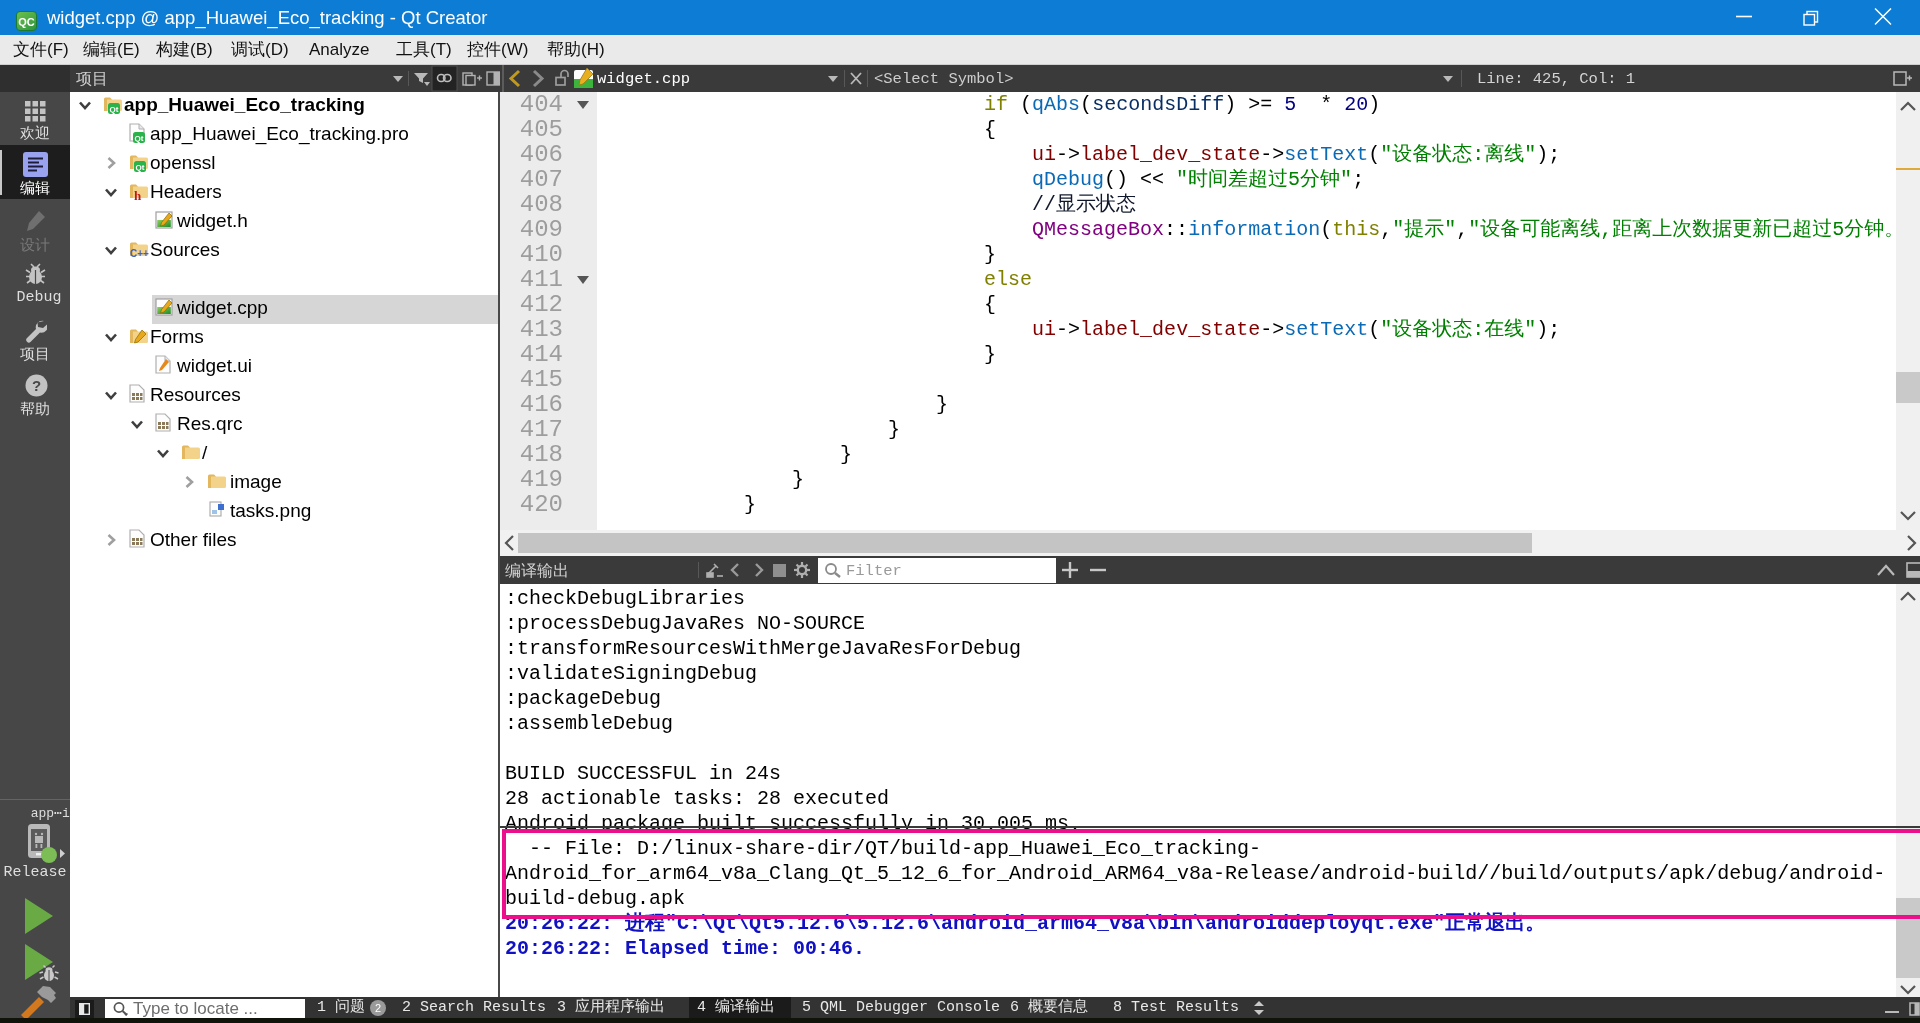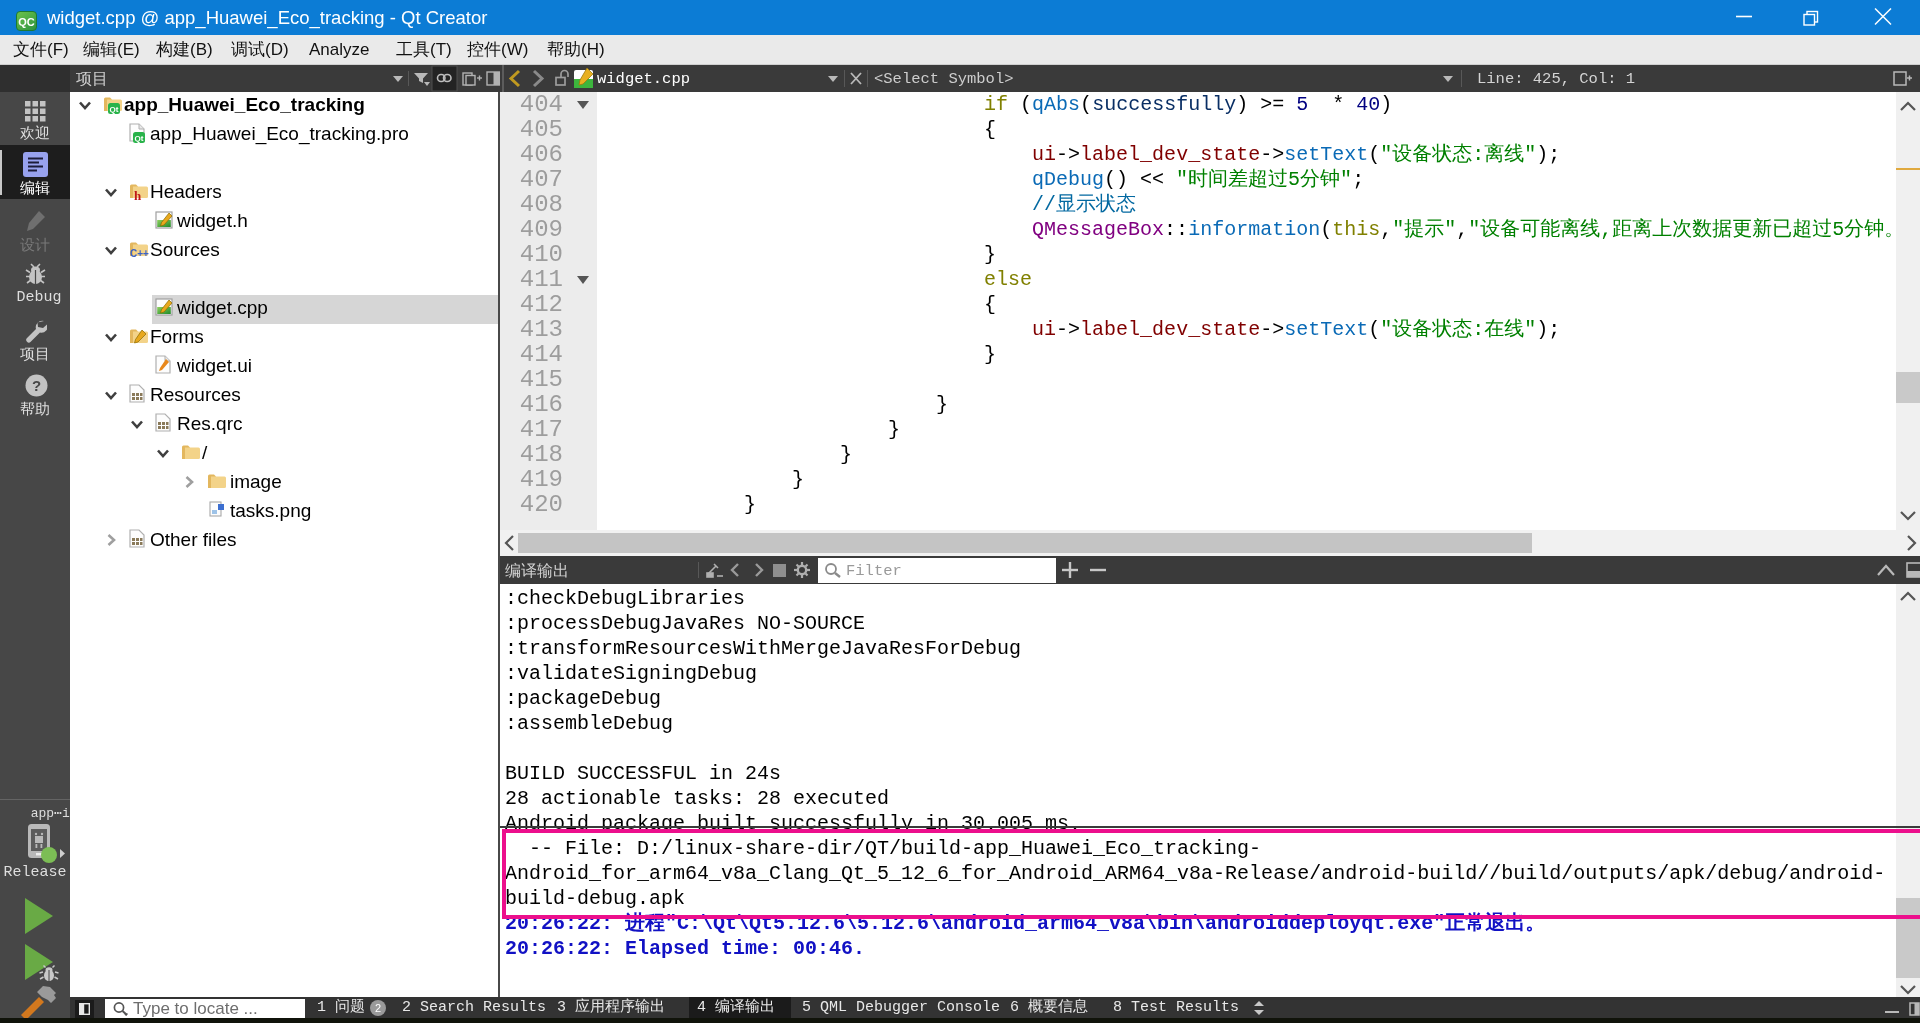--- a/index.html
+++ b/index.html
@@ -34,21 +34,21 @@
 #gutter{left:0px;top:0px;width:97px;height:438px;background:#ececec;}
 #linenos{left:0px;top:0px;width:63px;text-align:right;color:#9d9d9d;
   font-size:24px;line-height:25px;margin:0;font-family:"Liberation Mono",monospace;}
 #code{left:100px;top:0px;font-size:20px;line-height:25px;margin:0;
   font-family:"Liberation Mono",monospace;color:#000;}
 .kw{color:#808000;}
 .fn{color:#0a6ab6;}
 .va{color:#092e64;}
 .nu{color:#000080;}
 .st{color:#008000;}
-.cm{color:#0369a1;}
+.cm{color:#0f172a;}
 .ty{color:#800080;}
 .mb{color:#800000;}
 
 .sctrack{position:absolute;background:#f0f0f0;}
 .scthumb{position:absolute;background:#c9c9c9;}
 
 #outhead{left:500px;top:556px;width:1420px;height:28px;background:#3a3a3a;}
 #output{left:500px;top:584px;width:1396px;height:413px;background:#fff;overflow:hidden;}
 #outpre{left:5px;top:2px;font-size:20px;line-height:25px;margin:0;
   font-family:"Liberation Mono",monospace;color:#000;}
@@ -286,20 +286,32 @@
     <div class="tlabel" style="left:54px;font-weight:bold;">app_Huawei_Eco_tracking</div>
   </div>
   <div class="trow" style="top:27px;">
     <svg style="position:absolute;left:59px;top:4px" width="16" height="19">
         <use href="#page"></use>
       </svg>
     <svg style="position:absolute;left:63px;top:13px" width="12" height="11">
         <use href="#qtbadge"></use>
       </svg>
     <div class="tlabel" style="left:80px;">app_Huawei_Eco_tracking.pro</div>
+  </div>
+  <div class="trow" style="top:56px;">
+    <svg style="position:absolute;left:33px;top:7px" width="16" height="16">
+        <use href="#chevclosed"></use>
+      </svg>
+    <svg style="position:absolute;left:59px;top:5px" width="20" height="18">
+        <use href="#folder"></use>
+      </svg>
+    <svg style="position:absolute;left:64px;top:13px" width="12" height="11">
+        <use href="#qtbadge"></use>
+      </svg>
+    <div class="tlabel" style="left:80px;">openssl</div>
   </div>
   <div class="trow" style="top:85px;">
     <svg style="position:absolute;left:33px;top:7px" width="16" height="16">
         <use href="#chevopen"></use>
       </svg>
     <svg style="position:absolute;left:59px;top:5px" width="20" height="18">
         <use href="#folder"></use>
       </svg>
     <div class="abs" style="left:64px;top:11px;font-size:13px;font-weight:bold;color:#c01818;font-family:'Liberation Serif',serif;">h</div>
     <div class="tlabel" style="left:80px;">Headers</div>
@@ -412,21 +424,21 @@
 413
 414
 415
 416
 417
 418
 419
 420</pre>
 <div class="abs" style="left:77px;top:9px;width:0;height:0;border-left:6px solid transparent;border-right:6px solid transparent;border-top:8px solid #555;"></div>
 <div class="abs" style="left:77px;top:184px;width:0;height:0;border-left:6px solid transparent;border-right:6px solid transparent;border-top:8px solid #555;"></div>
-<pre class="abs" id="code">                                <span class="kw">if</span> (<span class="fn">qAbs</span>(<span class="va">successfully</span>) &gt;= <span class="nu">5</span>  * <span class="nu">40</span>)
+<pre class="abs" id="code">                                <span class="kw">if</span> (<span class="fn">qAbs</span>(<span class="va">secondsDiff</span>) &gt;= <span class="nu">5</span>  * <span class="nu">20</span>)
                                 {
                                     <span class="mb">ui</span>-&gt;<span class="mb">label_dev_state</span>-&gt;<span class="fn">setText</span>(<span class="st">"设备状态:离线"</span>);
                                     <span class="fn">qDebug</span>() &lt;&lt; <span class="st">"时间差超过5分钟"</span>;
                                     <span class="cm">//显示状态</span>
                                     <span class="ty">QMessageBox</span>::<span class="fn">information</span>(<span class="kw">this</span>,<span class="st">"提示"</span>,<span class="st">"设备可能离线,距离上次数据更新已超过5分钟。</span>
                                 }
                                 <span class="kw">else</span>
                                 {
                                     <span class="mb">ui</span>-&gt;<span class="mb">label_dev_state</span>-&gt;<span class="fn">setText</span>(<span class="st">"设备状态:在线"</span>);
                                 }

